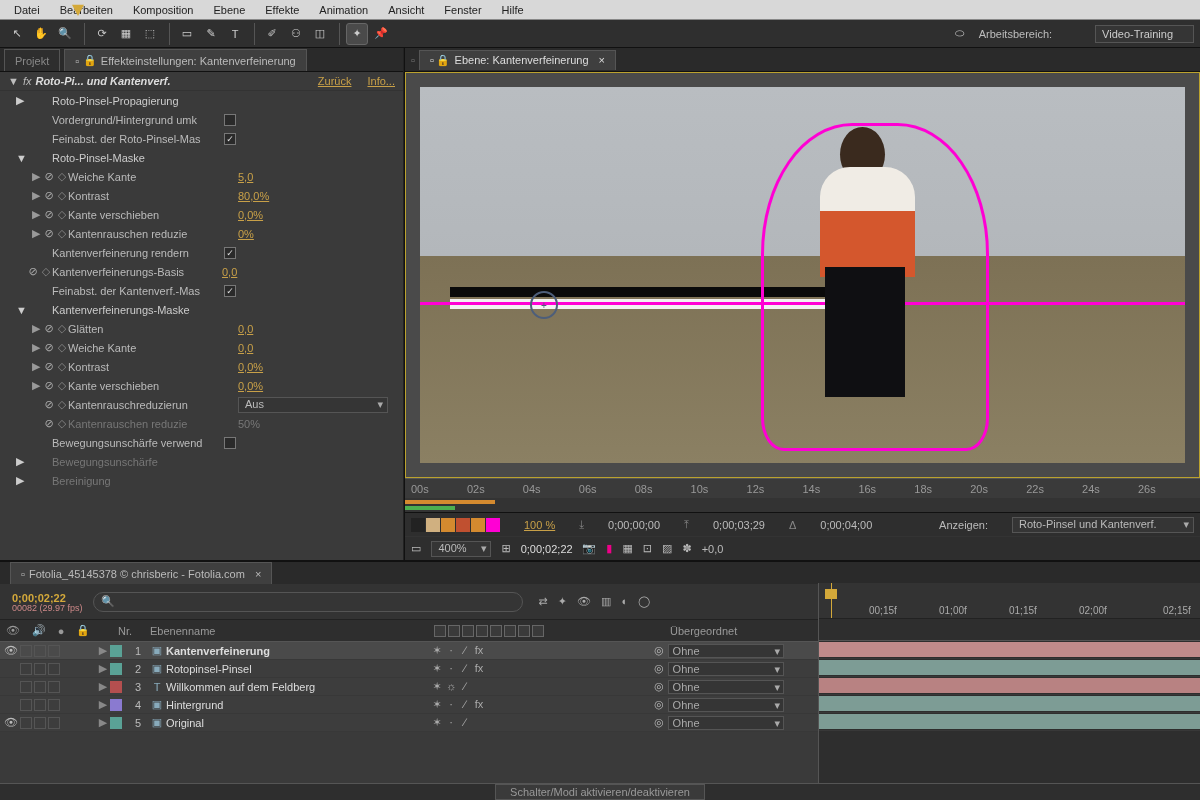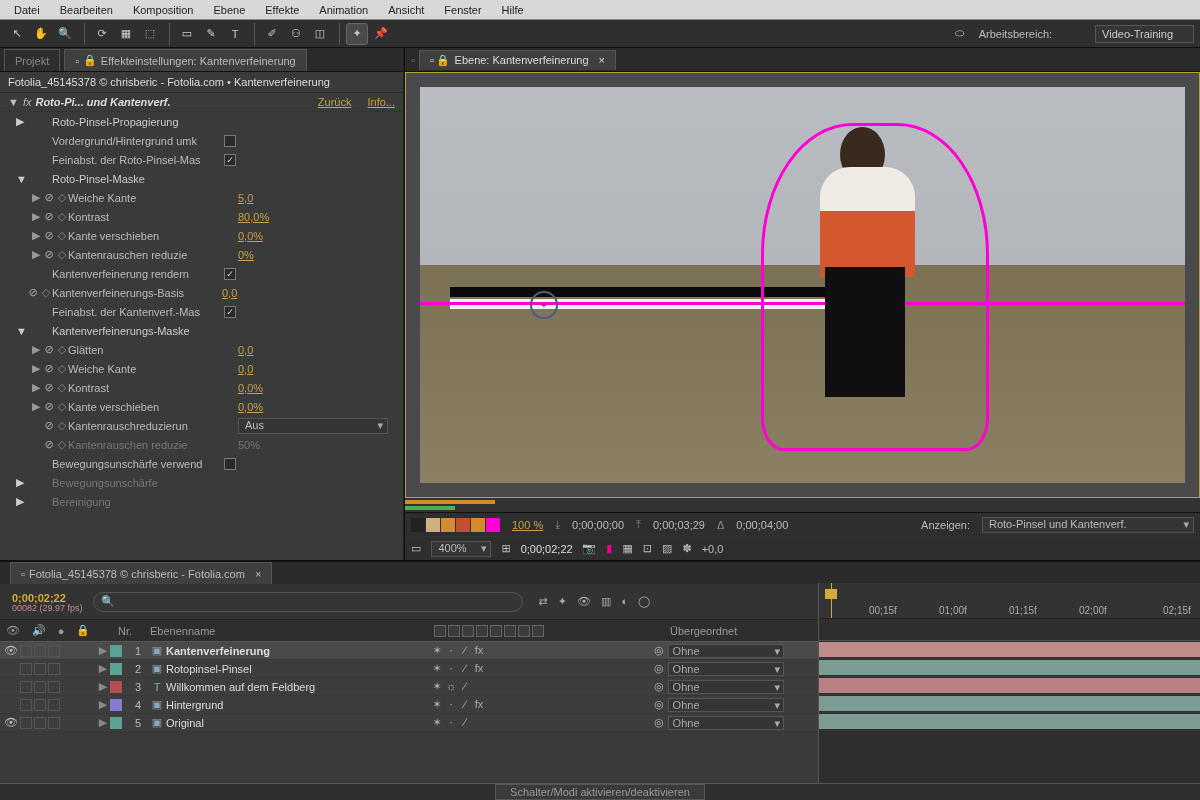--- a/index.html
+++ b/index.html
@@ -44,21 +44,21 @@
 .cyclist .head { position:absolute; top:0; left:75px; width:45px; height:55px; background:#3a2a1e; border-radius:50%; }
 .cyclist .torso { position:absolute; top:40px; left:55px; width:95px; height:110px; background:linear-gradient(#f0ece5 40%,#d4572d 40%); border-top-left-radius:30px; border-top-right-radius:30px; }
 .cyclist .legs { position:absolute; top:140px; left:60px; width:80px; height:130px; background:#0f0f12; }
 .pink-line { position:absolute; top:215px; left:0; right:0; height:3px; background:#ff00d4; }
 .black-bar { position:absolute; top:200px; left:30px; width:400px; height:10px; background:#0a0a0a; }
 .white-bar { position:absolute; top:212px; left:30px; width:400px; height:10px; background:#f2f2f2; }
 .cursor-circle { position:absolute; top:204px; left:110px; width:28px; height:28px; border:2px solid #4d5e7a; border-radius:50%; display:flex; align-items:center; justify-content:center; color:#4d5e7a; font-size:10px; }
 .mini-timeline { height:20px; background:#3a3a3a; display:flex; align-items:center; padding:0 6px; gap:0; border-top:1px solid #555; font-size:10px; color:#999; }
 .mini-timeline .tick { flex:1; text-align:left; position:relative; }
 .mini-timeline .playhead { position:absolute; left:72px; top:0; width:12px; height:16px; background:#d4a93a; clip-path:polygon(50% 100%,0 30%,100% 30%); }
-.footer-bar { height:24px; background:#2e2e2e; display:flex; align-items:center; padding:0 6px; gap:12px; border-top:1px solid #111; color:#bbb; font-size:11px; }
+.footer-bar { height:24px; background:#2e2e2e; display:flex; align-items:center; padding:0 6px; gap:24px; border-top:1px solid #111; color:#bbb; font-size:11px; }
 .footer-bar .val { color:#c8a048; text-decoration:underline; }
 .footer-bar .sym { color:#888; }
 .footer-bar2 { height:24px; background:#2e2e2e; display:flex; align-items:center; padding:0 6px; gap:10px; border-top:1px solid #333; color:#bbb; }
 .swatches { display:flex; gap:1px; }
 .sw { width:14px; height:14px; }
 .lower { height:239px; display:flex; flex-direction:column; border-top:2px solid #111; }
 .tl-tab { height:22px; background:#2a2a2a; display:flex; align-items:center; padding:0 6px; }
 .tl-tab .tab { font-size:11px; }
 .tl-header { height:36px; background:#333; display:flex; align-items:center; border-bottom:1px solid #222; }
 .timecode { color:#d4a93a; font-size:13px; font-weight:bold; padding:2px 10px 0 12px; line-height:1.1; }
@@ -143,21 +143,20 @@
 
   <div class="left-panel">
     <div class="tabs">
       <div class="tab inactive">Projekt</div>
       <div class="tab">
         <span>▫</span>
         <span>🔒</span>
         <span>Effekteinstellungen: Kantenverfeinerung</span>
       </div>
     </div>
-    <div class="panel-header">Fotolia_45145378 © chrisberic - Fotolia.com • Kantenverfeinerung</div>
     <div class="effect-head">
       <span>▼</span>
       <span class="fx">fx</span>
       <span class="title">Roto-Pi... und Kantenverf.</span>
       <span class="link">Zurück</span>
       <span class="link2">Info...</span>
     </div>
     <div id="props">
         <div class="proprow group">
           <span class="tri">▶</span>
@@ -320,20 +319,37 @@
         <div class="pink-line"></div>
         <div class="cyclist">
           <div class="head"></div>
             <div class="torso"></div>
             <div class="legs"></div>
           <div style="position:absolute;inset:-4px;border:3px solid #ff00d4;border-radius:40% 40% 10% 10%;pointer-events:none"></div>
         </div>
         <div class="cursor-circle">+</div>
       </div>
     </div>
+    <div class="mini-timeline" id="miniTL">
+      <div class="playhead"></div>
+    <div class="tick">00s</div>
+        <div class="tick">02s</div>
+        <div class="tick">04s</div>
+        <div class="tick">06s</div>
+        <div class="tick">08s</div>
+        <div class="tick">10s</div>
+        <div class="tick">12s</div>
+        <div class="tick">14s</div>
+        <div class="tick">16s</div>
+        <div class="tick">18s</div>
+        <div class="tick">20s</div>
+        <div class="tick">22s</div>
+        <div class="tick">24s</div>
+        <div class="tick">26s</div>
+      </div>
     <div style="height:14px;background:#333;position:relative">
       <div style="position:absolute;left:0;width:90px;top:2px;height:4px;background:#d48a2f"></div>
       <div style="position:absolute;left:0;width:50px;top:8px;height:4px;background:#4caf50"></div>
     </div>
     <div class="footer-bar">
       <div class="swatches">
         <div class="sw" style="background:#222"></div>
           <div class="sw" style="background:#d0b080"></div>
         <div class="sw" style="background:#d48a2f"></div>
           <div class="sw" style="background:#c05030"></div>
@@ -341,21 +357,21 @@
           <div class="sw" style="background:#ff00d4"></div>
       </div>
       <span class="val">100 %</span>
       <span class="sym">⤓</span>
       <span>0;00;00;00</span>
       <span class="sym">⤒</span>
       <span>0;00;03;29</span>
       <span class="sym">Δ</span>
       <span>0;00;04;00</span>
       <span style="margin-left:auto">Anzeigen:</span>
-      <div class="dropdown" style="width:212px">Roto-Pinsel und Kantenverf.</div>
+      <div class="dropdown" style="width:182px">Roto-Pinsel und Kantenverf.</div>
     </div>
     <div class="footer-bar2">
       <span>▭</span>
       <div class="dropdown" style="width:60px">400%</div>
       <span>⊞</span>
       <span style="color:#ddd">0;00;02;22</span>
       <span>📷</span>
       <span style="color:#e08">▮</span>
       <span>▦</span>
       <span>⊡</span>

